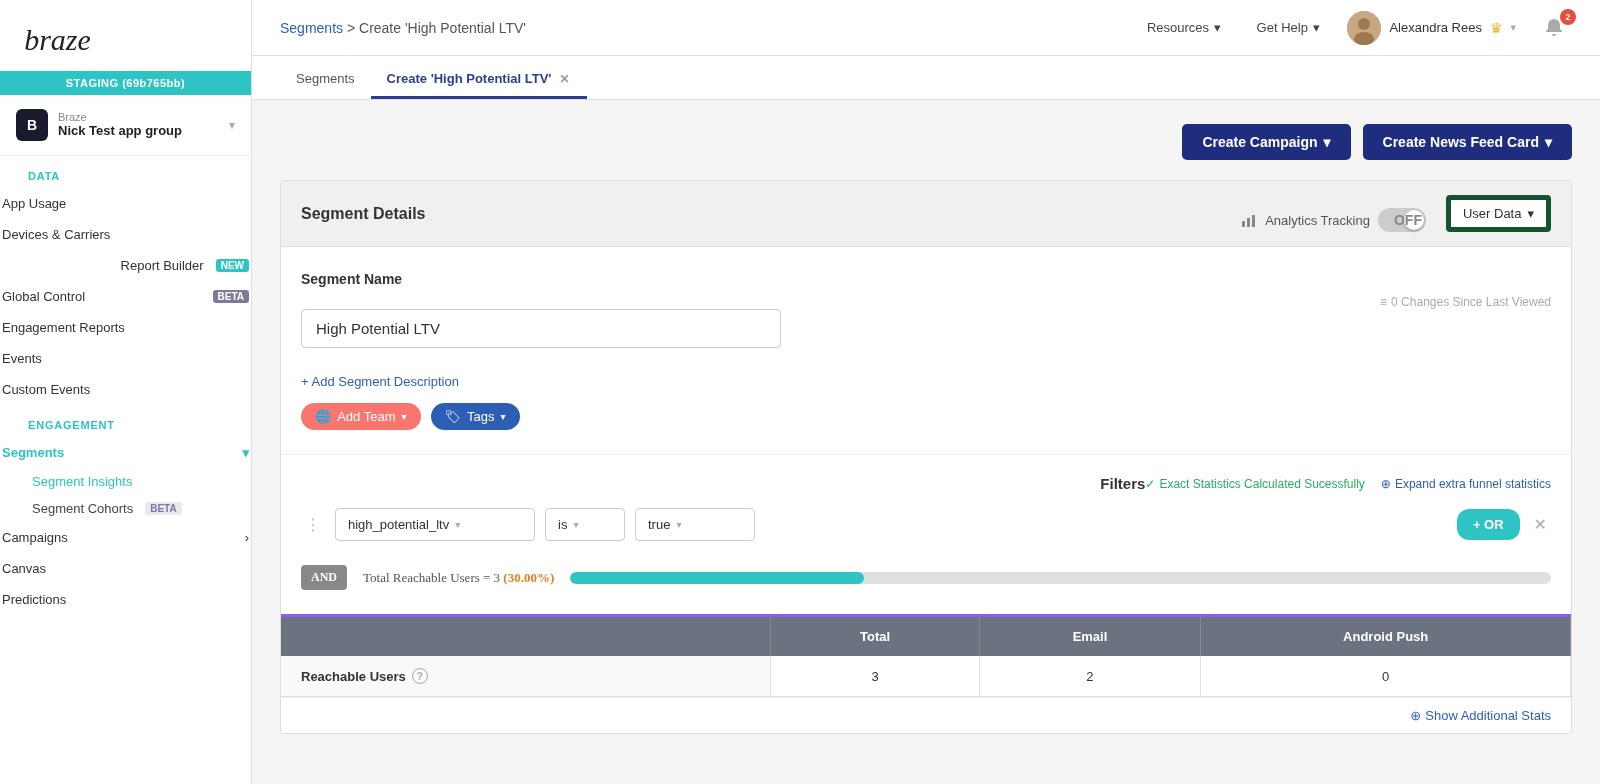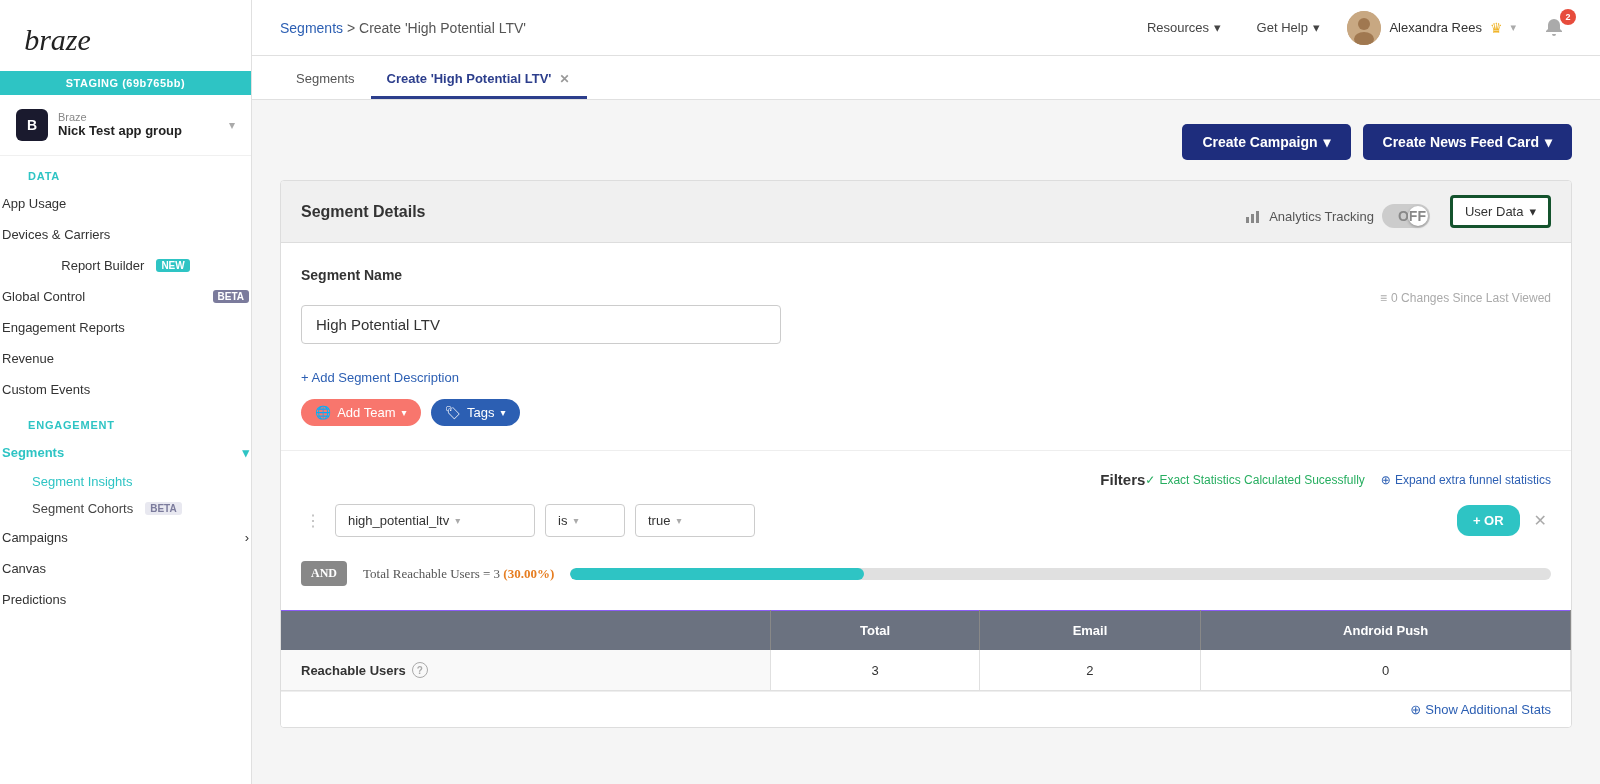--- a/index.html
+++ b/index.html
@@ -57,21 +57,21 @@
     
     .segment-card { background: #fff; border: 1px solid #ddd; border-radius: 4px; overflow: hidden; }
     .segment-card-header { background: #f0f0f0; padding: 14px 20px; display: flex; align-items: center; justify-content: space-between; border-bottom: 1px solid #ddd; }
     .segment-card-title { font-size: 16px; font-weight: 600; color: #333; }
     .segment-card-actions { display: flex; align-items: flex-end; gap: 20px; }
     .analytics-tracking { display: flex; align-items: center; gap: 8px; font-size: 13px; color: #555; }
     .toggle-switch { width: 48px; height: 24px; background: #ccc; border-radius: 12px; position: relative; cursor: pointer; display: flex; align-items: center; padding: 2px; }
     .toggle-switch.off { background: #ccc; }
     .toggle-knob { width: 20px; height: 20px; background: #fff; border-radius: 50%; position: absolute; right: 2px; box-shadow: 0 1px 3px rgba(0,0,0,0.3); }
     .toggle-label { font-size: 11px; font-weight: 700; color: #666; margin-left: 26px; }
-    .user-data-btn { display: flex; align-items: center; gap: 6px; background: #fff; border: 3px solid #14532d; border-radius: 4px; padding: 6px 12px; font-size: 13px; color: #333; cursor: pointer; }
+    .user-data-btn { display: flex; align-items: center; gap: 6px; background: #fff; border: 5px solid #14532d; border-radius: 4px; padding: 6px 12px; font-size: 13px; color: #333; cursor: pointer; }
 
     
     .segment-form { padding: 24px 20px; }
     .form-row { margin-bottom: 20px; }
     .form-label { font-size: 14px; font-weight: 600; color: #333; margin-bottom: 8px; display: block; }
     .changes-note { font-size: 12px; color: #aaa; float: right; display: flex; align-items: center; gap: 4px; }
     .segment-name-input { width: 480px; max-width: 100%; border: 1px solid #ccc; border-radius: 4px; padding: 10px 14px; font-size: 15px; color: #333; outline: none; }
     .add-desc-link { color: #2c5fb3; font-size: 13px; cursor: pointer; display: inline-flex; align-items: center; gap: 4px; margin-top: 6px; }
     .tag-buttons { display: flex; gap: 10px; margin-top: 14px; }
     .tag-btn { display: flex; align-items: center; gap: 6px; padding: 6px 14px; border-radius: 20px; font-size: 13px; font-weight: 500; cursor: pointer; border: none; }
@@ -99,21 +99,21 @@
 
     
     .stats-row { display: flex; align-items: center; gap: 16px; padding: 10px 0 14px; font-family: Liberation Serif, serif; }
     .and-badge { background: #888; color: #fff; border-radius: 4px; padding: 5px 10px; font-size: 12px; font-weight: 700; }
     .stats-text { font-size: 13px; color: #555; }
     .stats-percent { color: #e67e22; font-weight: 600; }
     .progress-bar-container { flex: 1; height: 12px; background: #e0e0e0; border-radius: 6px; overflow: hidden; }
     .progress-bar-fill { height: 100%; background: #2ec4c4; border-radius: 6px; }
 
     
-    .data-table { width: 100%; border-collapse: collapse; margin-top: 10px; border-top: 1px solid #8b5cf6; }
+    .data-table { width: 100%; border-collapse: collapse; margin-top: 10px; border-top: 3px solid #8b5cf6; }
     .data-table th { background: #6b7280; color: #fff; padding: 12px 20px; text-align: center; font-size: 13px; font-weight: 600; border-right: 1px solid #888; }
     .data-table th:first-child { text-align: left; background: #6b7280; }
     .data-table td { padding: 12px 20px; text-align: center; border-right: 1px solid #e0e0e0; border-bottom: 1px solid #e0e0e0; font-size: 13px; color: #333; background: #fff; }
     .data-table td:first-child { text-align: left; font-weight: 600; background: #f9f9f9; }
     .row-label { display: flex; align-items: center; gap: 6px; }
     .info-icon { color: #aaa; font-size: 12px; cursor: pointer; border: 1px solid #aaa; border-radius: 50%; width: 16px; height: 16px; display: inline-flex; align-items: center; justify-content: center; font-style: normal; font-size: 10px; }
 
     
     .additional-stats-row { text-align: right; padding: 10px 20px; background: #fff; border-top: 1px solid #eee; }
     .show-stats-link { color: #2c5fb3; font-size: 13px; cursor: pointer; display: inline-flex; align-items: center; gap: 4px; }
@@ -143,33 +143,33 @@
   </div>
 
   <div class="sidebar-section-label">DATA</div>
 
   <div class="sidebar-item">
     <span>App Usage</span>
   </div>
   <div class="sidebar-item">
     <span>Devices &amp; Carriers</span>
   </div>
-  <div class="sidebar-item" style="justify-content: center; gap: 12px;">
+  <div class="sidebar-item" style="justify-content: flex-end; gap: 12px;">
     <span>Report Builder</span>
     <span class="badge new">NEW</span>
   </div>
   <div class="sidebar-item" style="justify-content: space-between;">
     <span>Global Control</span>
     <span class="badge beta">BETA</span>
   </div>
   <div class="sidebar-item">
     <span>Engagement Reports</span>
   </div>
   <div class="sidebar-item">
-    <span>Revenue</span>
+    <span>Events</span>
   </div>
   <div class="sidebar-item">
     <span>Custom Events</span>
   </div>
 
   <div class="sidebar-section-label">ENGAGEMENT</div>
 
   <div class="sidebar-item has-children active" style="justify-content: space-between;">
     <span>Segments</span>
     <span>▾</span>

